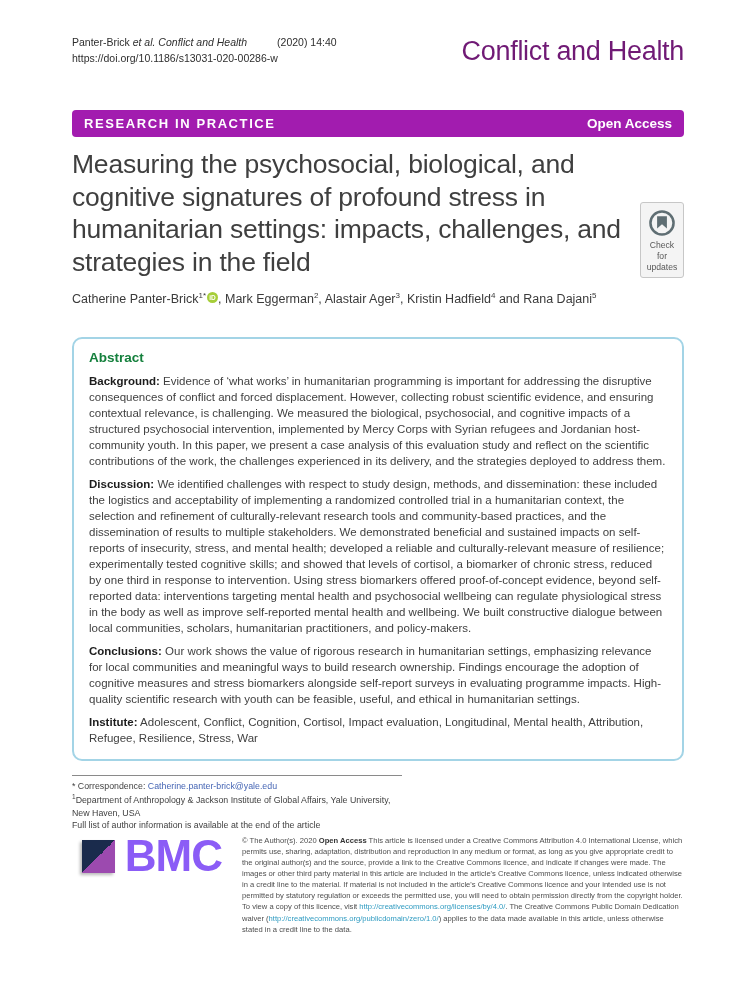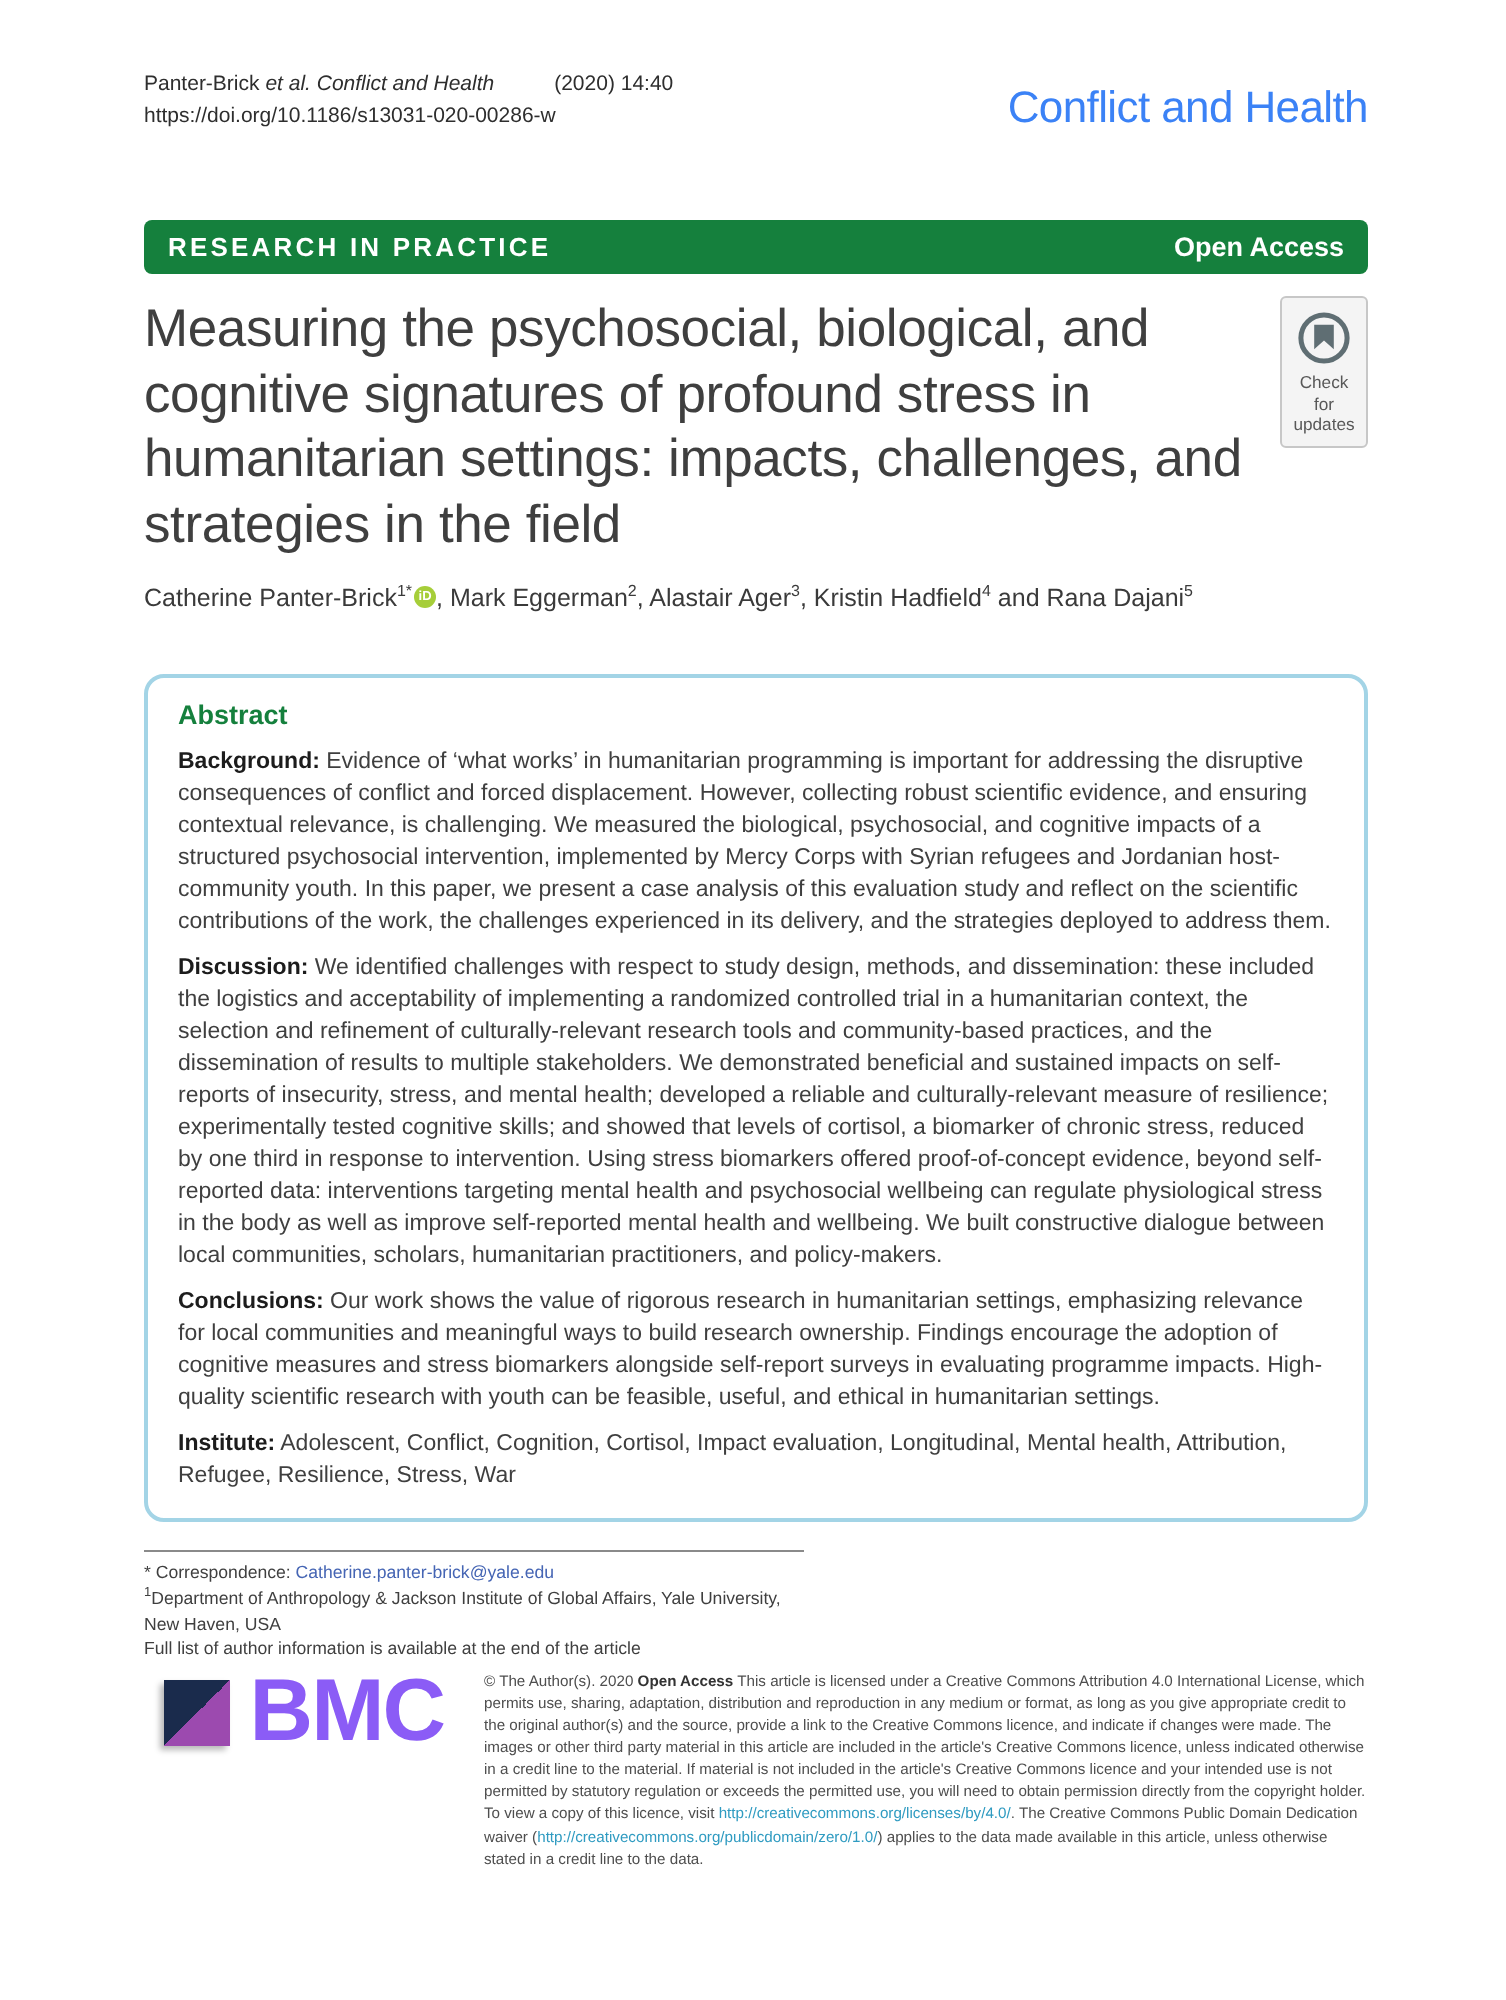--- a/index.html
+++ b/index.html
@@ -5,31 +5,31 @@
   * { box-sizing: border-box; margin: 0; padding: 0; }
   html, body { width: 753px; height: 1000px; background: #ffffff; }
   body { font-family: "Liberation Sans", sans-serif; color: #3d3d3d; position: relative; }
   .content { position: absolute; left: 72px; width: 612px; }
 
   
   .top-header { top: 34px; display: flex; justify-content: space-between; align-items: flex-end; }
   .citation { font-size: 10.5px; line-height: 1.55; color: #2e2e2e; }
   .citation .ital { font-style: italic; }
   .citation .issue { margin-left: 30px; }
-  .journal-name { font-size: 22px; color: #3b82f6; letter-spacing: -0.3px; }
+  .journal-name { font-size: 27px; color: #701a75; letter-spacing: -0.3px; }
 
   
-  .banner { top: 110px; height: 27px; background: #15803d; border-radius: 4px;
+  .banner { top: 110px; height: 27px; background: #a21caf; border-radius: 4px;
             display: flex; justify-content: space-between; align-items: center;
             padding: 0 12px; color: #ffffff; }
   .banner .type { font-size: 13px; font-weight: bold; letter-spacing: 1.6px; }
   .banner .access { font-size: 13.5px; font-weight: bold; }
 
   
-  .title-row { top: 148px; display: flex; justify-content: space-between; align-items: flex-start; }
+  .title-row { top: 148px; display: flex; justify-content: space-between; align-items: flex-end; }
   .article-title { width: 556px; font-size: 26.5px; line-height: 1.23; letter-spacing: -0.2px;
                    color: #3f3f3f; font-weight: 400; }
   .check-badge { width: 44px; background: #f4f4f4; border: 1px solid #c7c7c7; border-radius: 3px;
                  padding: 6px 3px 5px 3px; text-align: center; font-size: 8.6px; color: #585858;
                  line-height: 1.25; cursor: pointer; }
   .check-badge svg { display: block; margin: 0 auto 3px auto; }
 
   
   .authors { top: 292px; font-size: 12.5px; color: #3a3a3a; }
   .authors sup { font-size: 8px; vertical-align: super; line-height: 0; }

